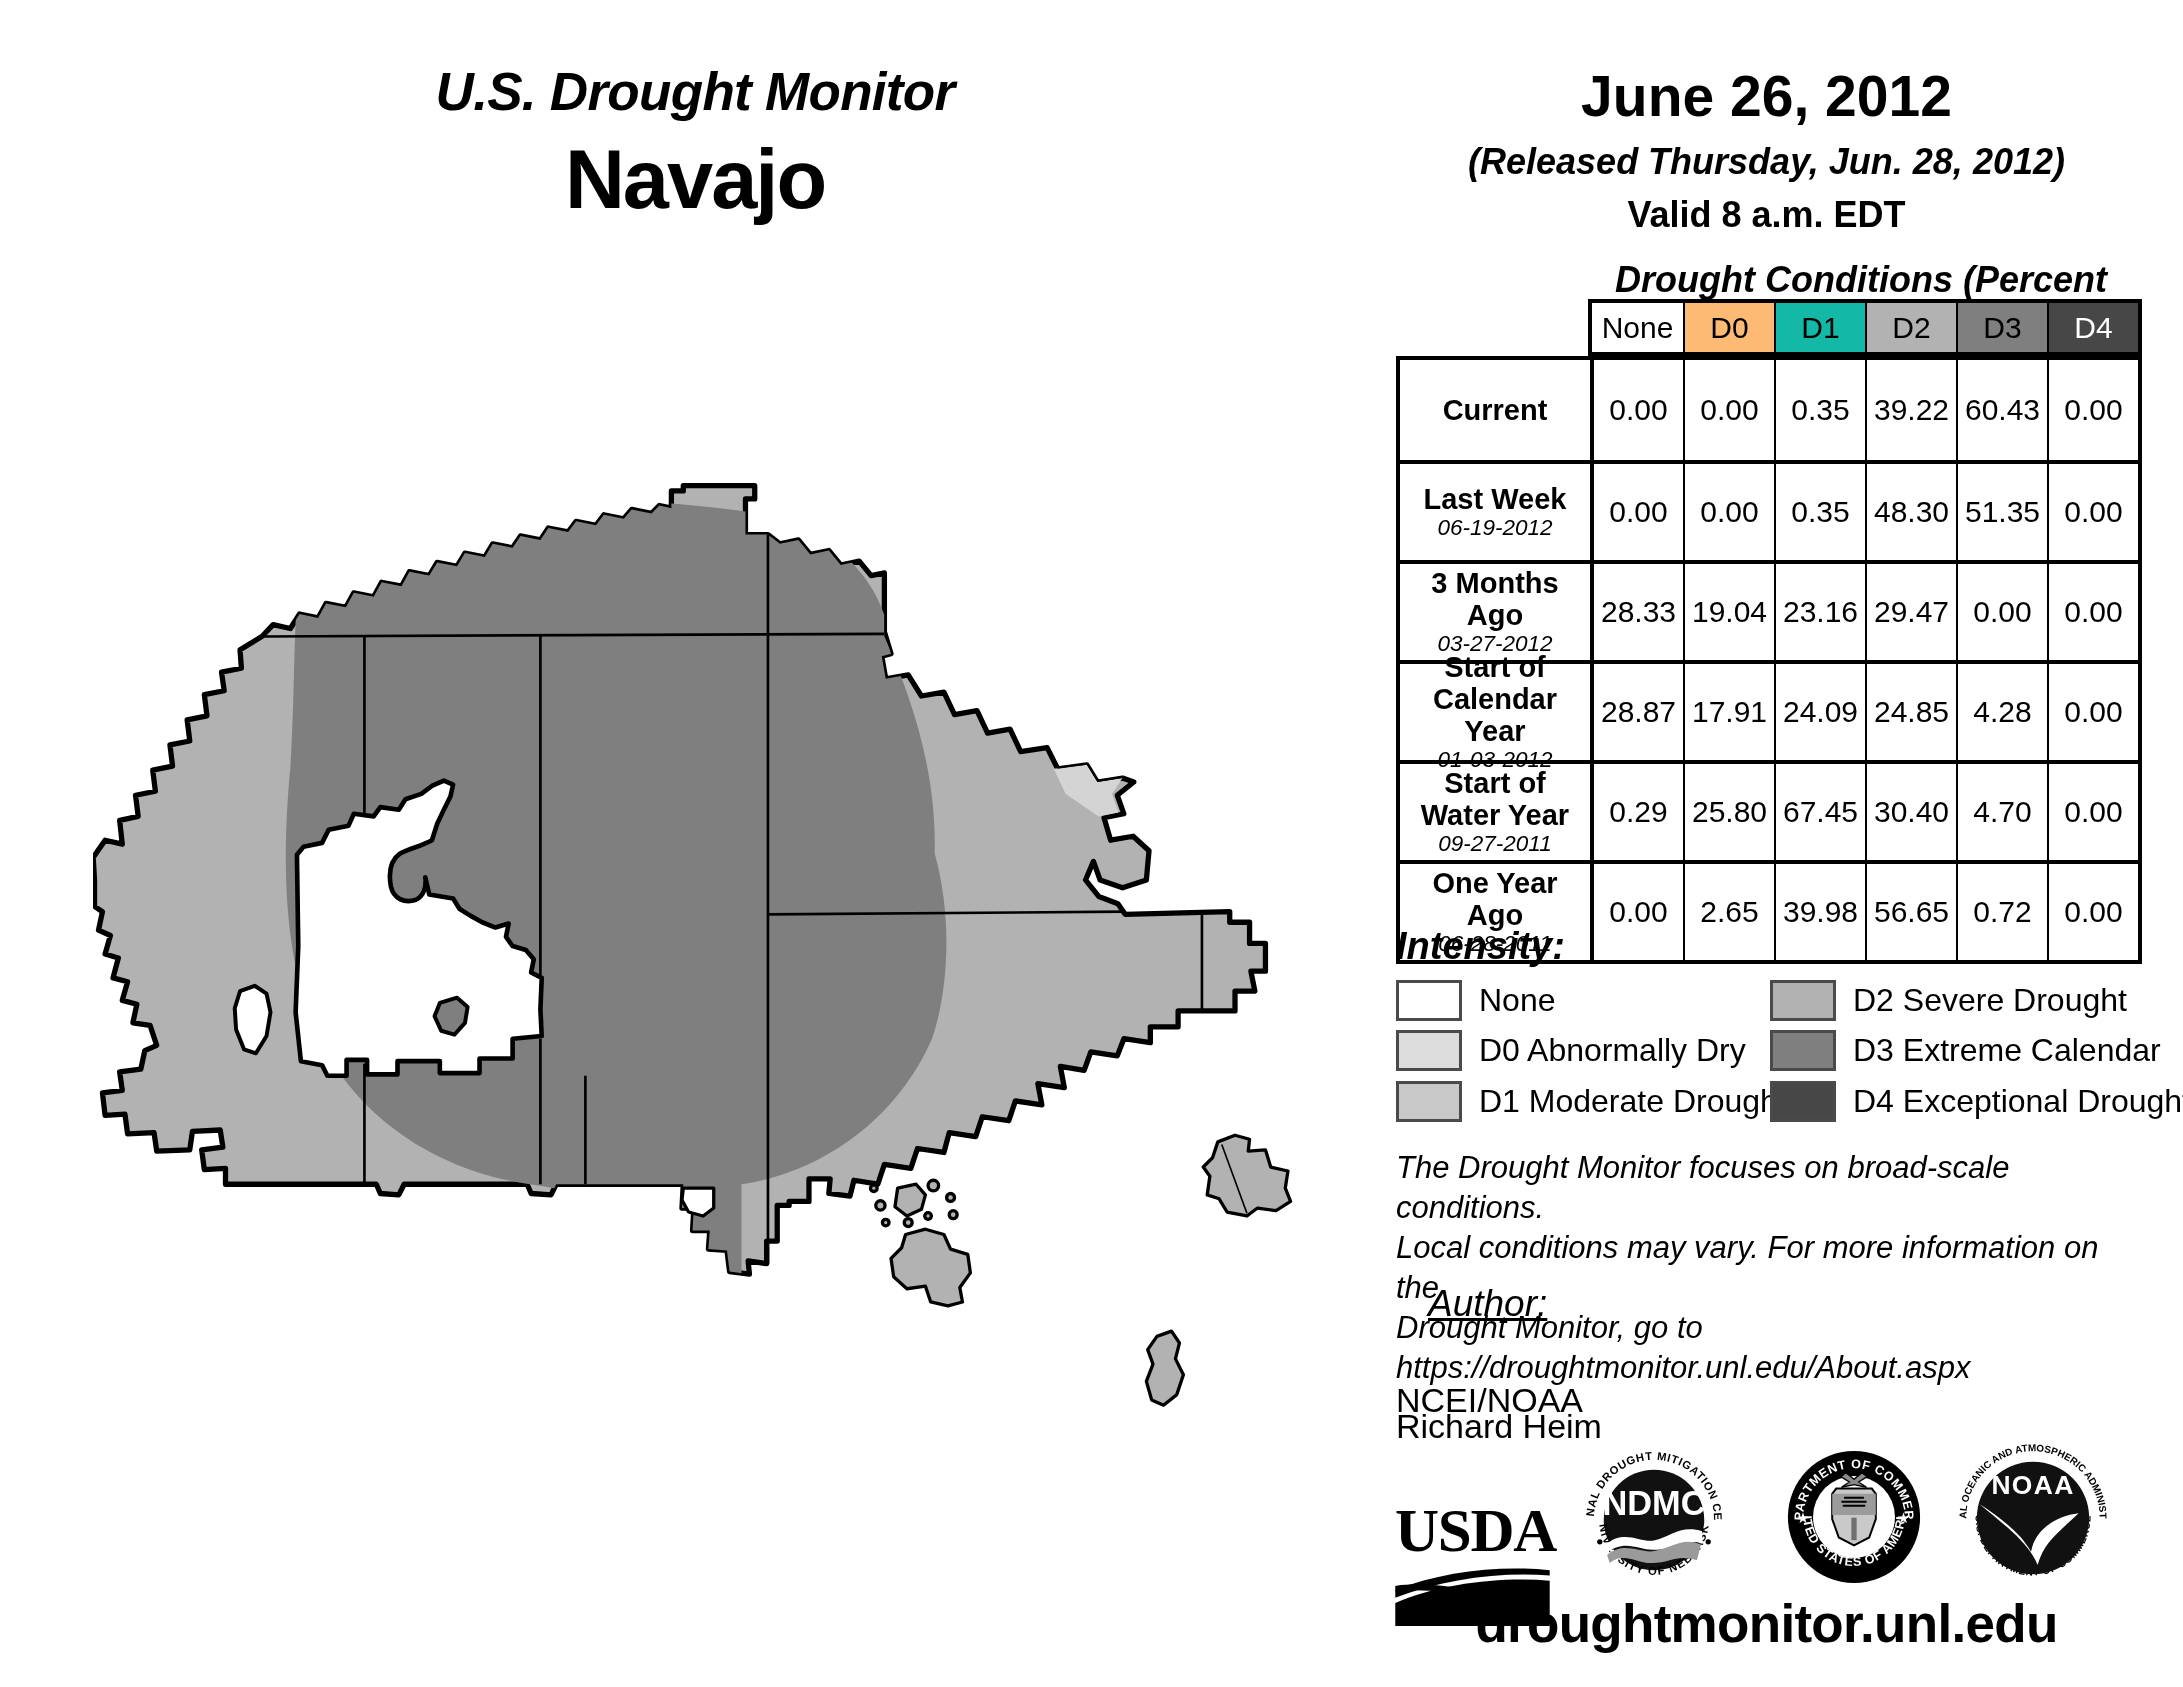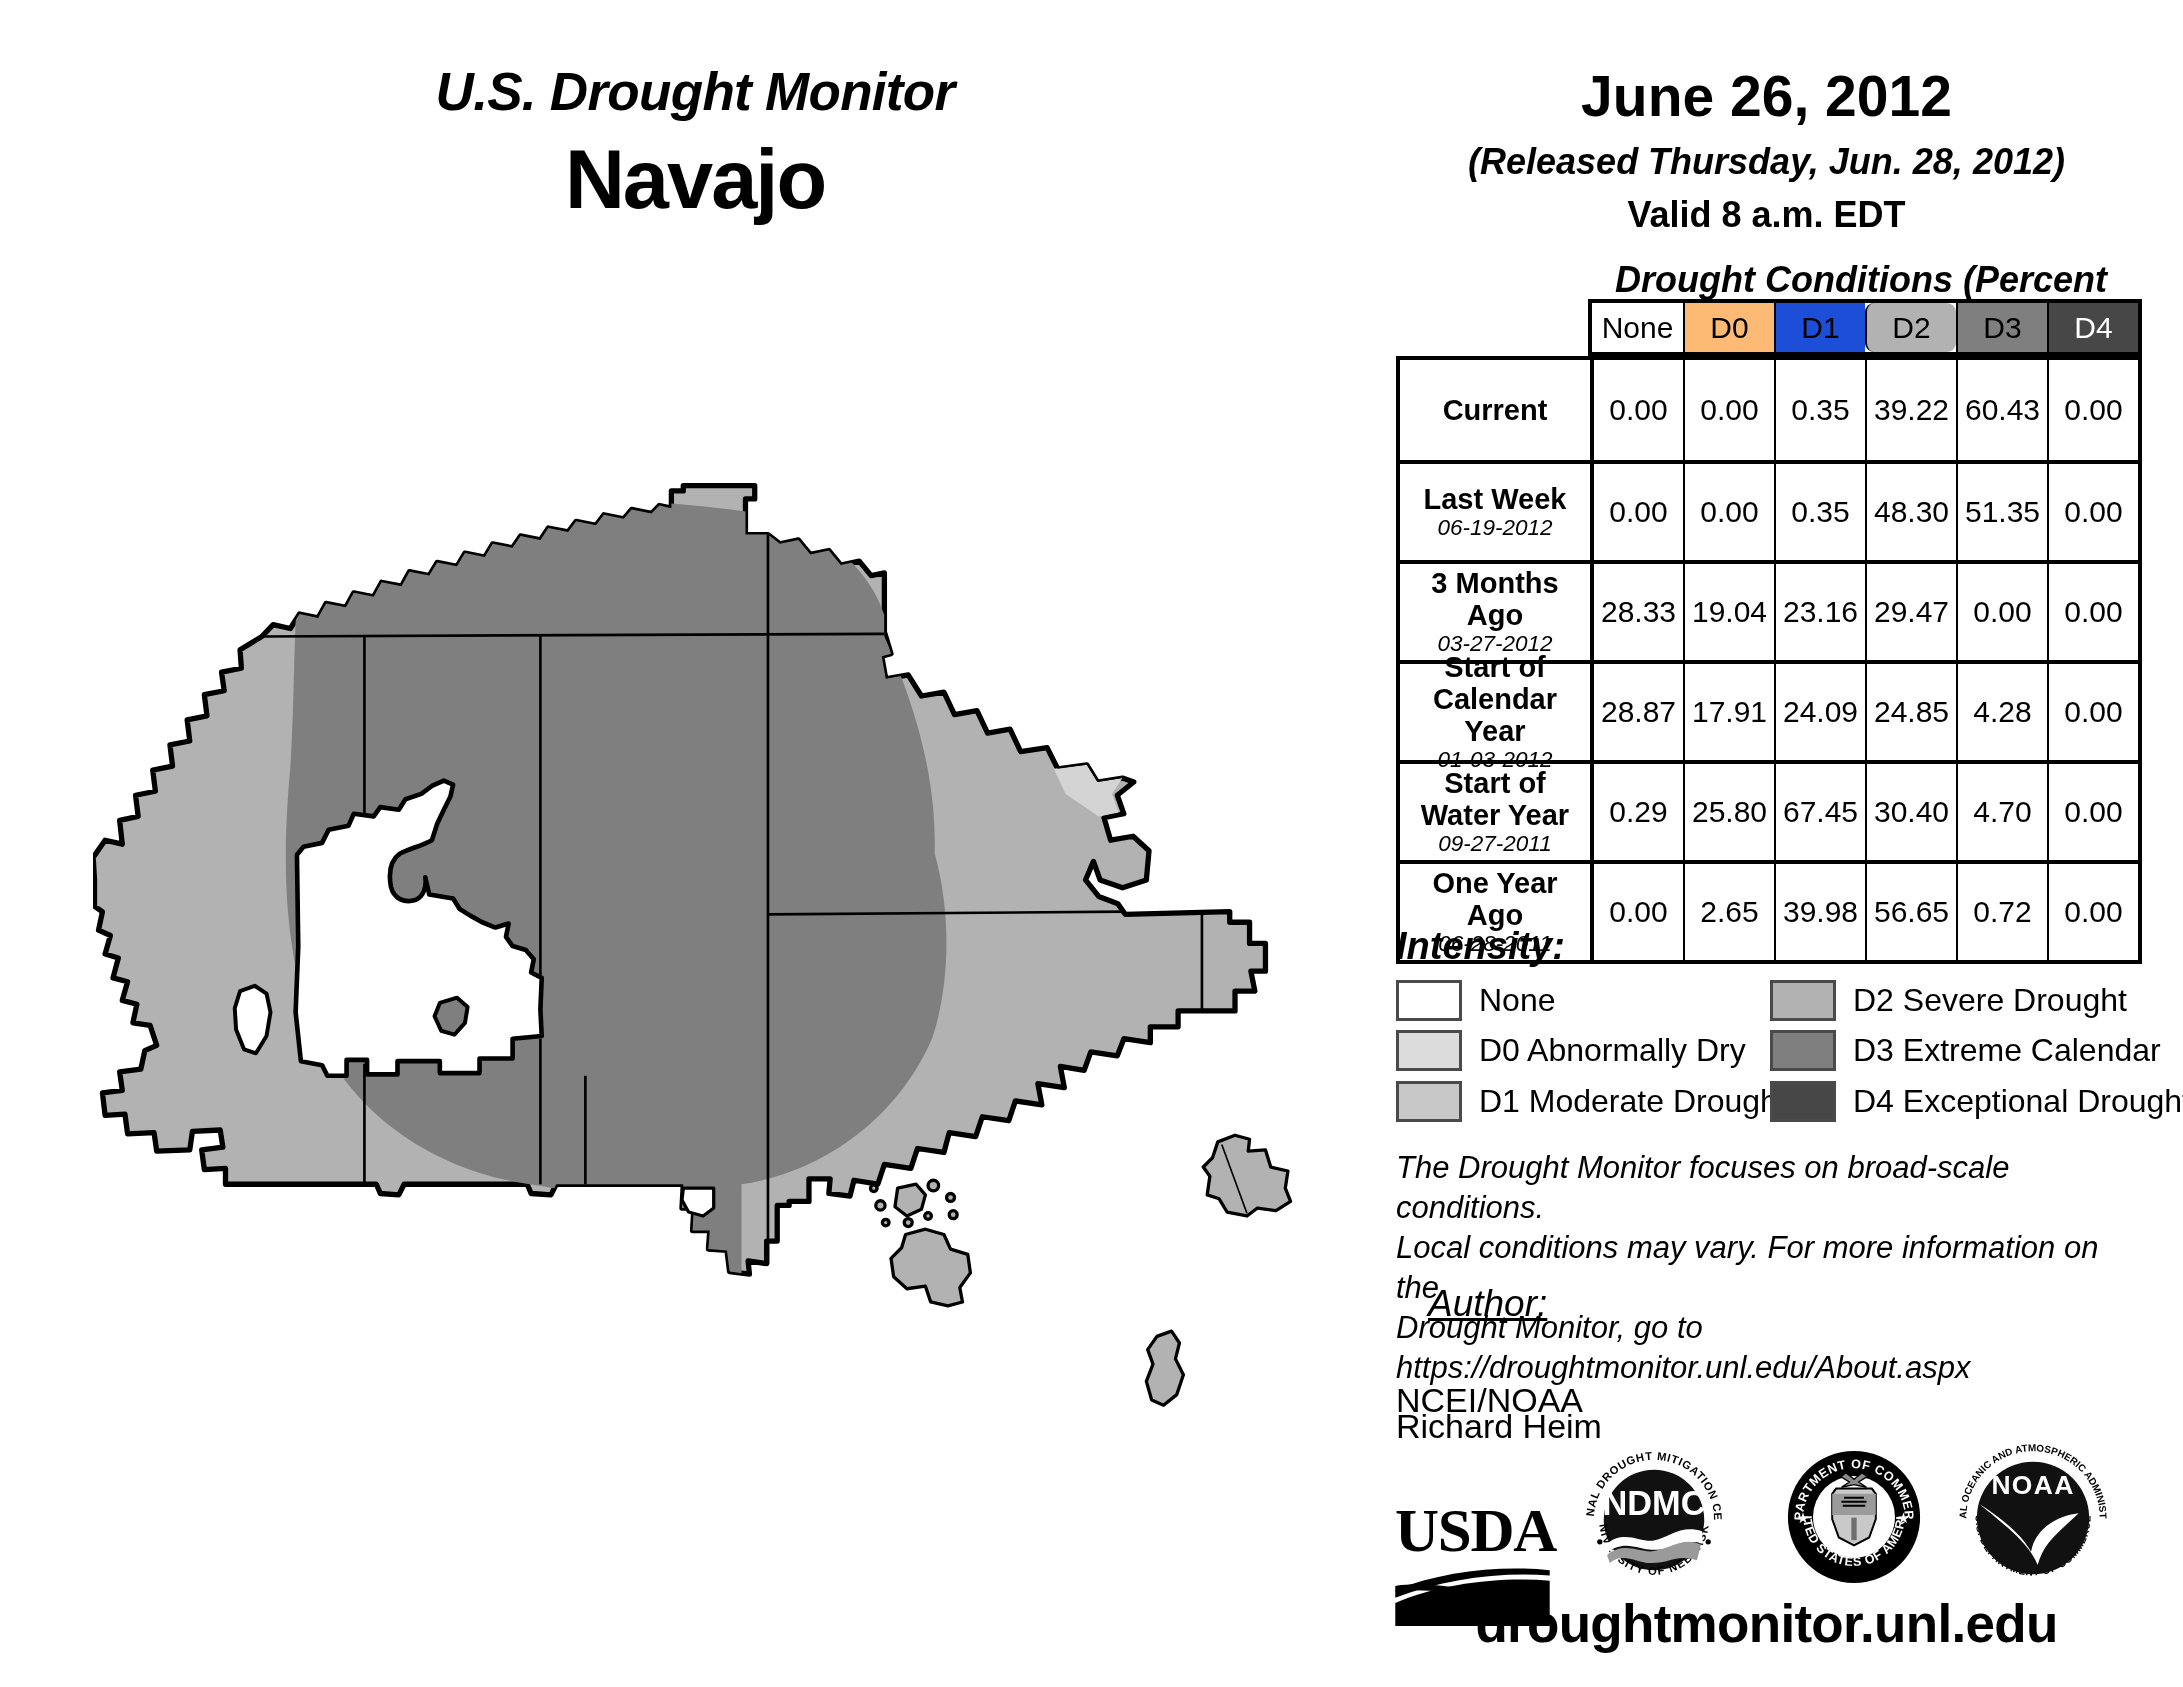--- a/index.html
+++ b/index.html
@@ -60,22 +60,22 @@
 <div class="abs date-block">
   <div class="date-main">June 26, 2012</div>
   <div class="date-released">(Released Thursday, Jun. 28, 2012)</div>
   <div class="date-valid">Valid 8 a.m. EDT</div>
 </div>
 
 <div class="abs tbl-title">Drought Conditions (Percent Area)</div>
 <div class="abs dm-header" id="dm-header">
     <div class="hcell" style="background: rgb(255, 255, 255);">None</div>
     <div class="hcell" style="background: #fdba74;">D0</div>
-    <div class="hcell" style="background: #1d4ed8;">D1</div>
-    <div class="hcell" style="background: rgb(178, 178, 178); border-radius: 9px;">D2</div>
+    <div class="hcell" style="background: #14b8a6;">D1</div>
+    <div class="hcell" style="background: rgb(178, 178, 178);">D2</div>
     <div class="hcell" style="background: rgb(127, 127, 127); color: #000000;">D3</div>
     <div class="hcell" style="background: rgb(71, 71, 71); color: rgb(255, 255, 255);">D4</div>
   </div>
 <div class="abs dm-body" id="dm-body">
     <div class="cell labelc row0">
       <div class="lbl">Current</div>
     </div>
     <div class="cell row0">0.00</div>
     <div class="cell row0">0.00</div>
     <div class="cell row0">0.35</div>

